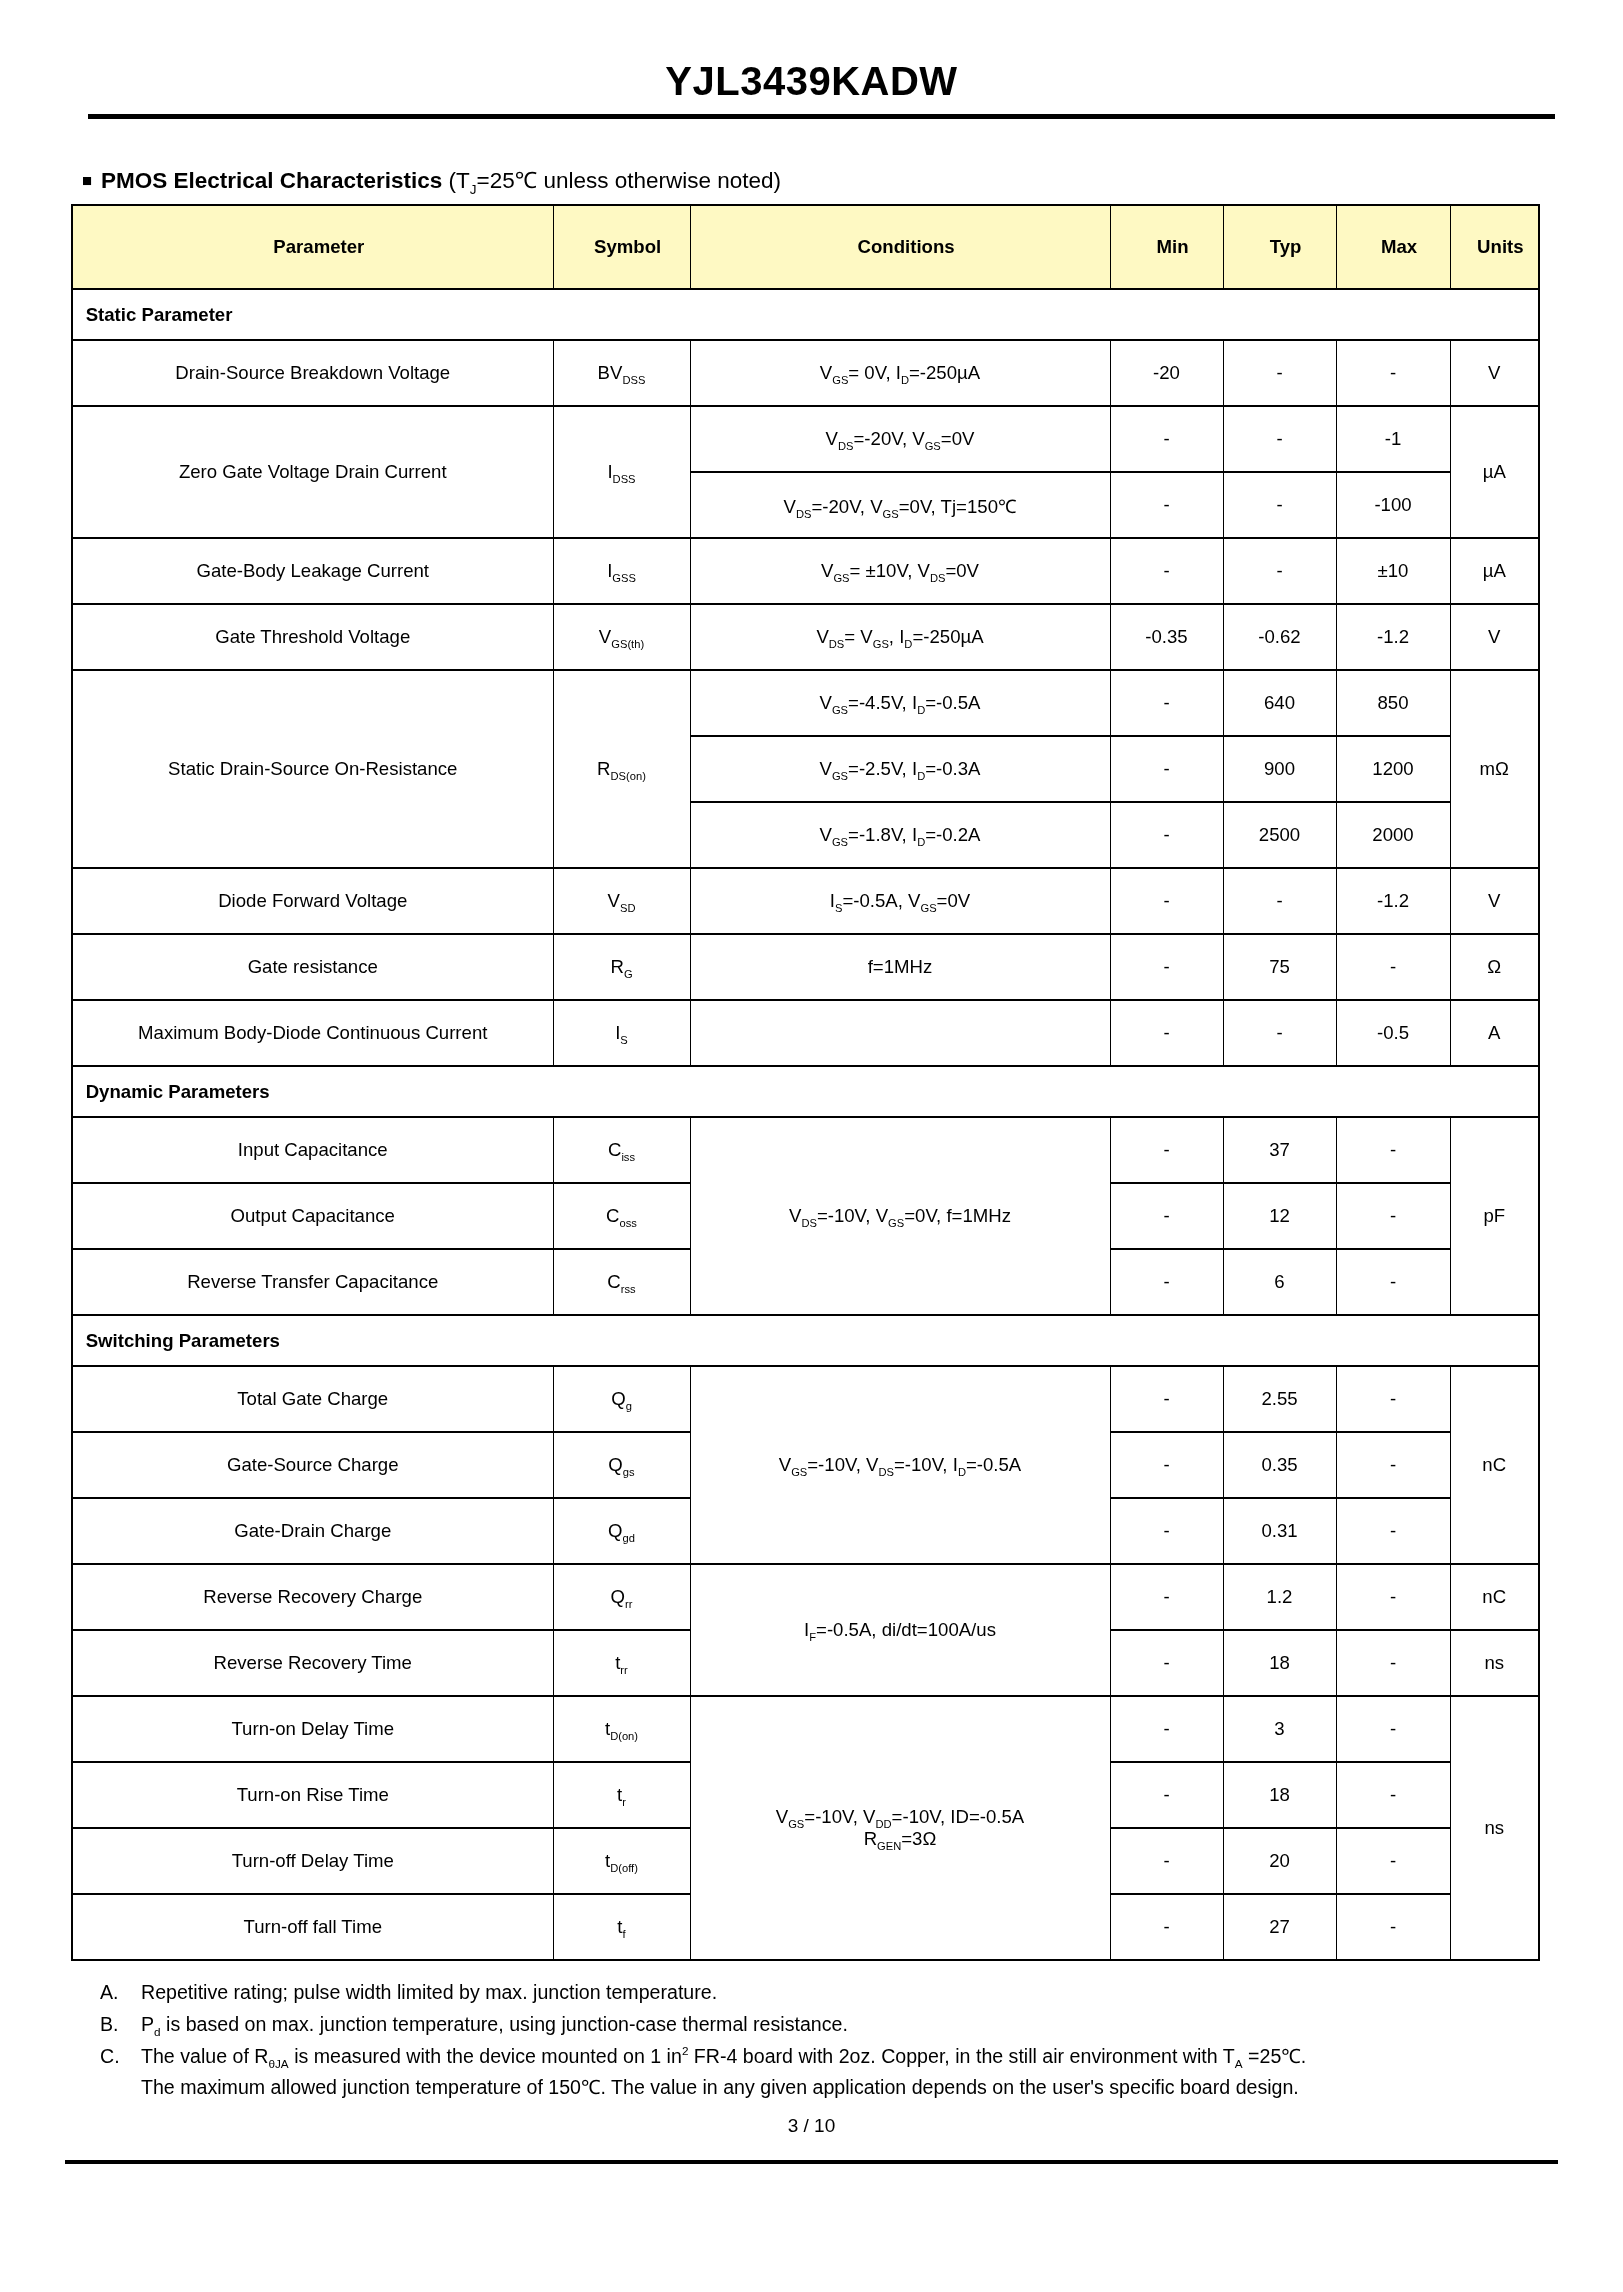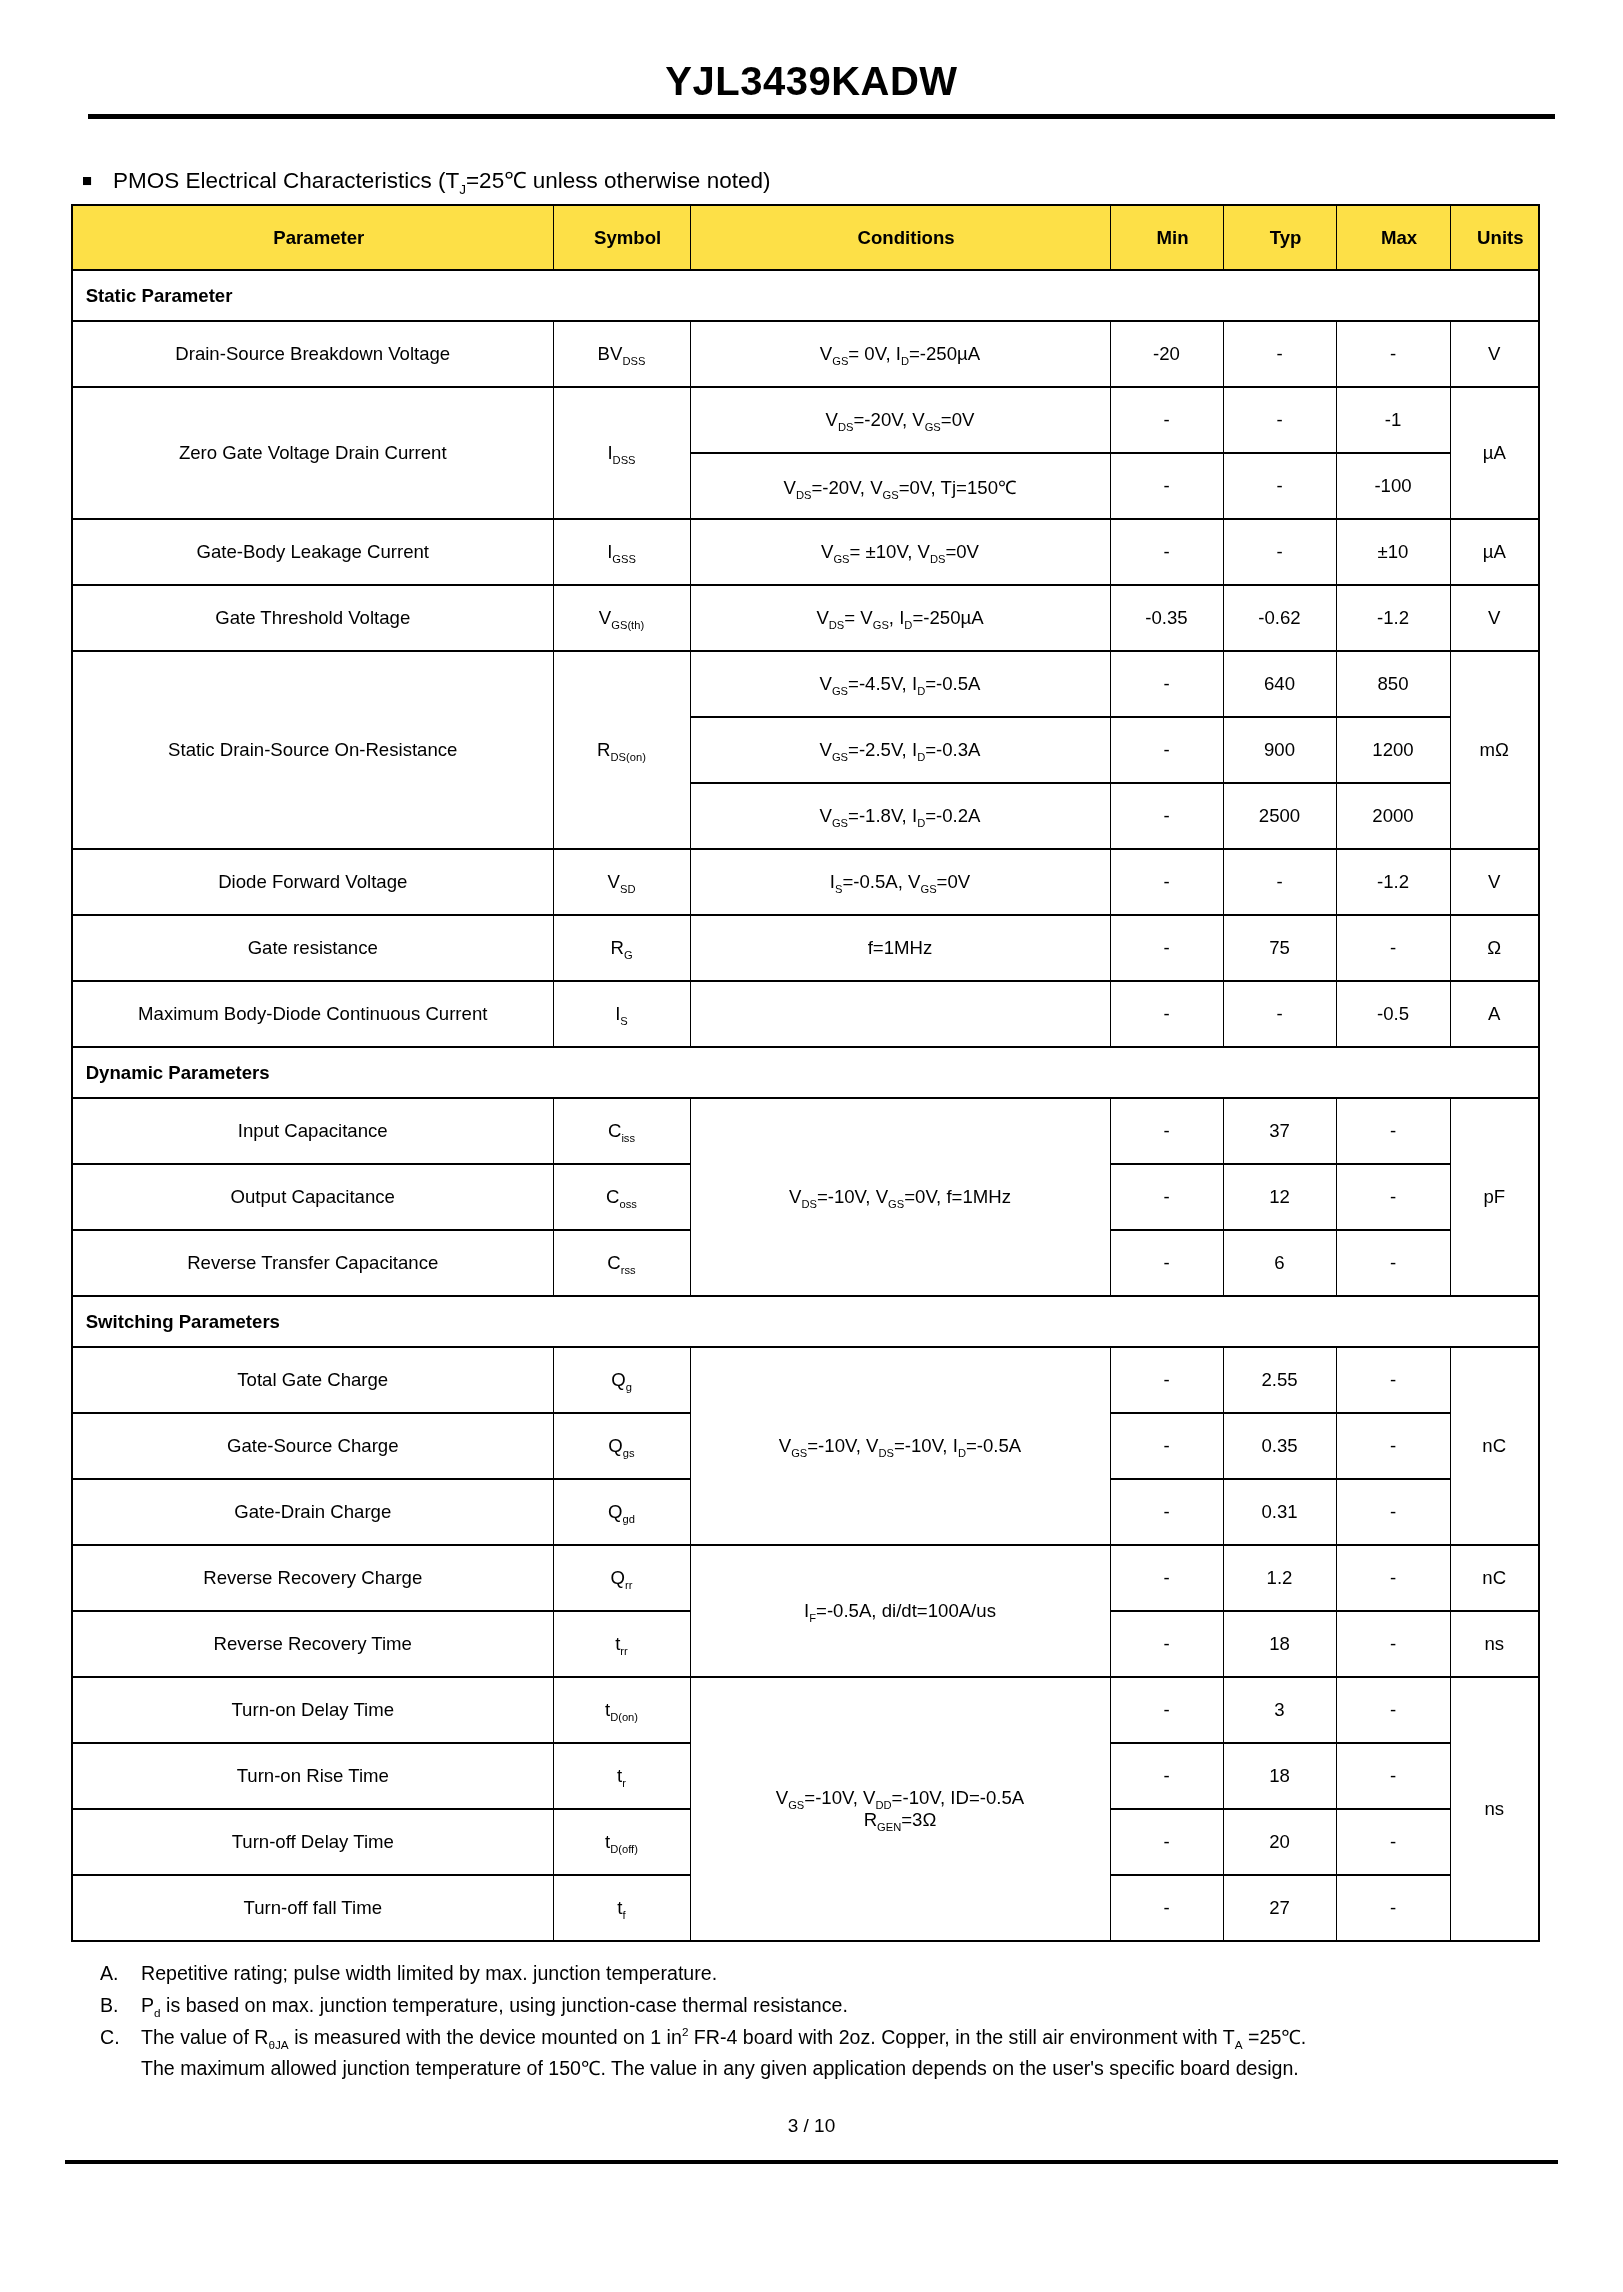--- a/index.html
+++ b/index.html
@@ -20,44 +20,44 @@
   }
   .title-rule {
     height: 4.9px; background: #000;
     width: 1467px; margin: 9.8px 0 0 88px;
   }
   .section-heading {
     margin: 45px 0 9.8px 82px;
     font-size: 22.5px;
   }
   .section-heading .bullet { font-size: 16.7px; margin-right: 8.8px; vertical-align: 2px; }
-  .section-heading .bold-part { font-weight: normal; margin-left: 12px; }
+  .section-heading .bold-part { font-weight: bold; }
   .section-heading .rest-part { font-weight: normal; }
 
   table.params {
     border-collapse: collapse;
     table-layout: fixed;
     width: 1467px;
     margin-left: 71px;
     border: 2.9px solid #000;
   }
   table.params th, table.params td {
     border: 1px solid #000;
     border-top-width: 2px;
     border-bottom-width: 2px;
     font-size: 18.6px;
     padding: 2px 7.8px;
     text-align: center;
     vertical-align: middle;
     overflow: hidden;
   }
   table.params thead th {
-    background: #fde047;
+    background: #fef9c3;
     font-weight: bold;
-    height: 65px;
+    height: 84px;
     padding-left: 20px;
   }
   tr.data-row td { height: 66px; font-weight: normal; }
   tr.section-row td {
     height: 51px;
     text-align: left;
     font-weight: bold;
     padding-left: 12.7px;
   }
   td.param-cell { text-align: left; padding-left: 12.7px; }

